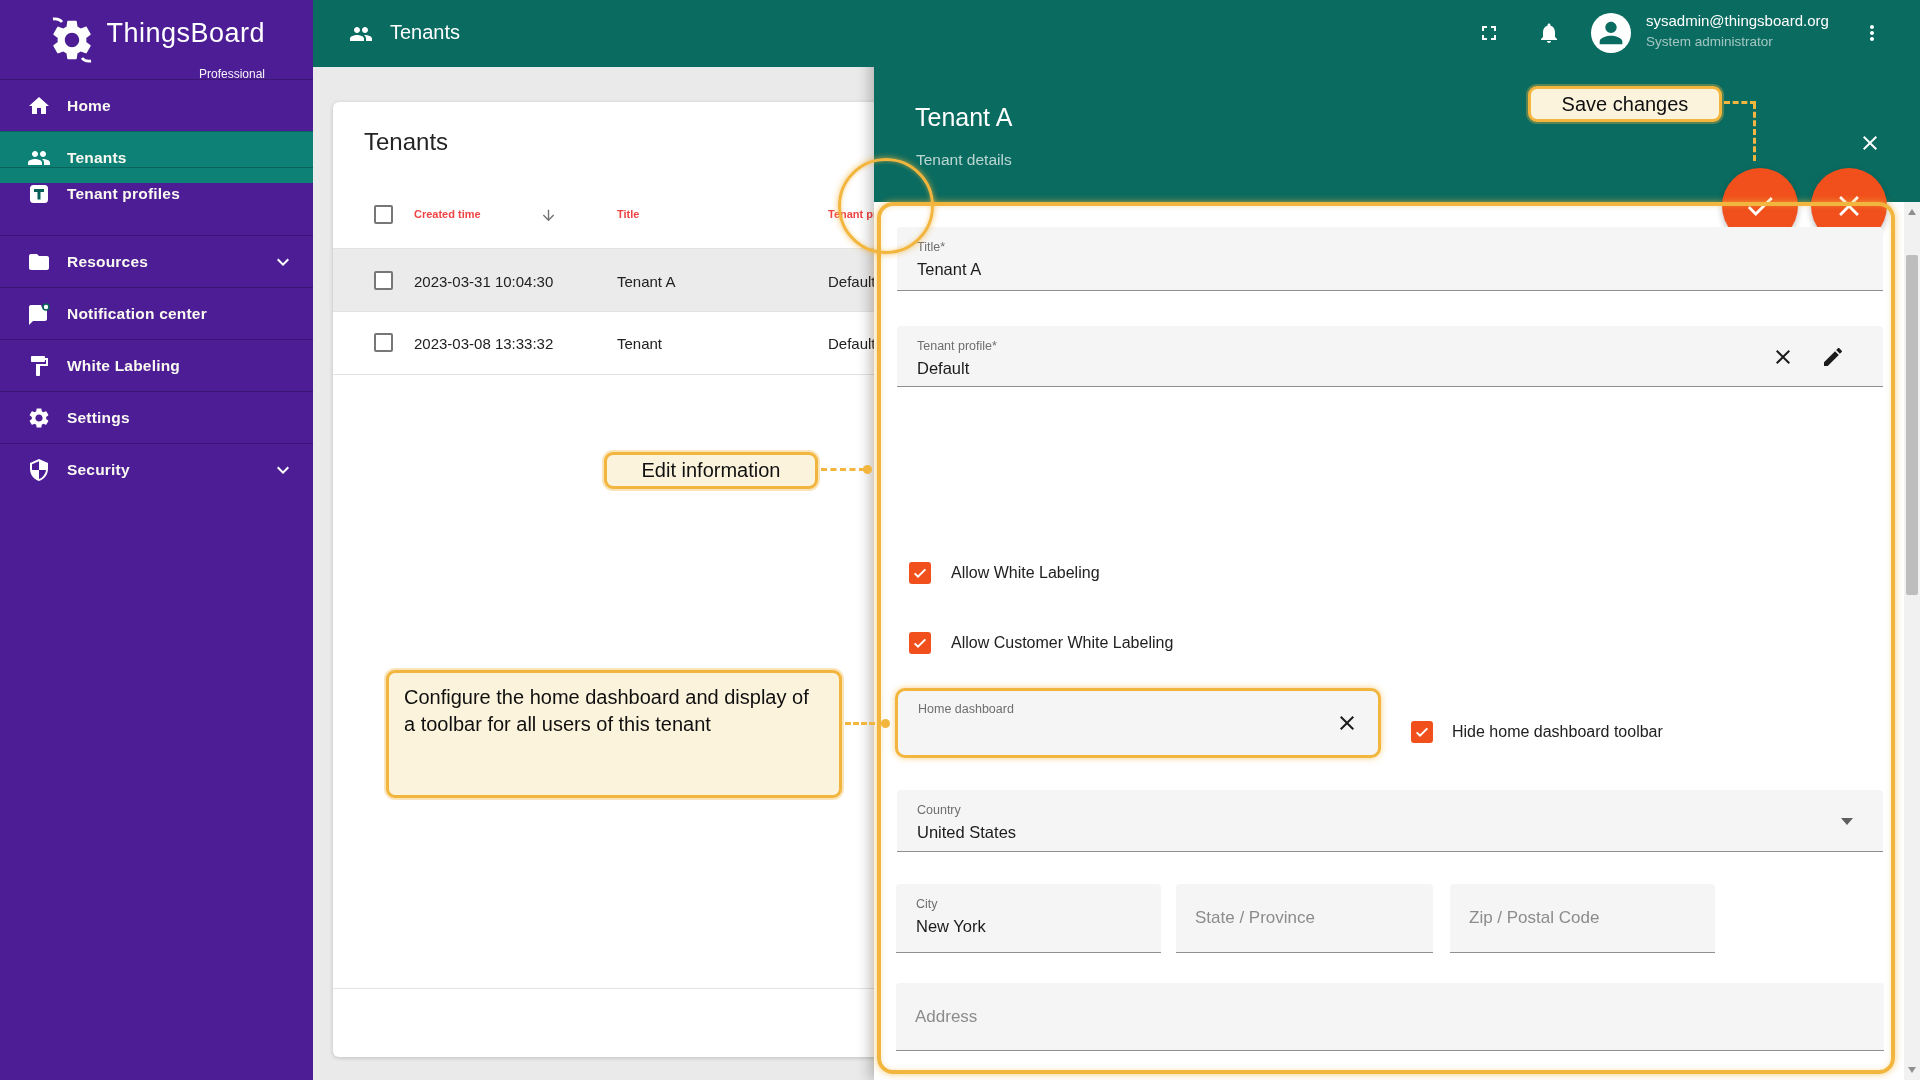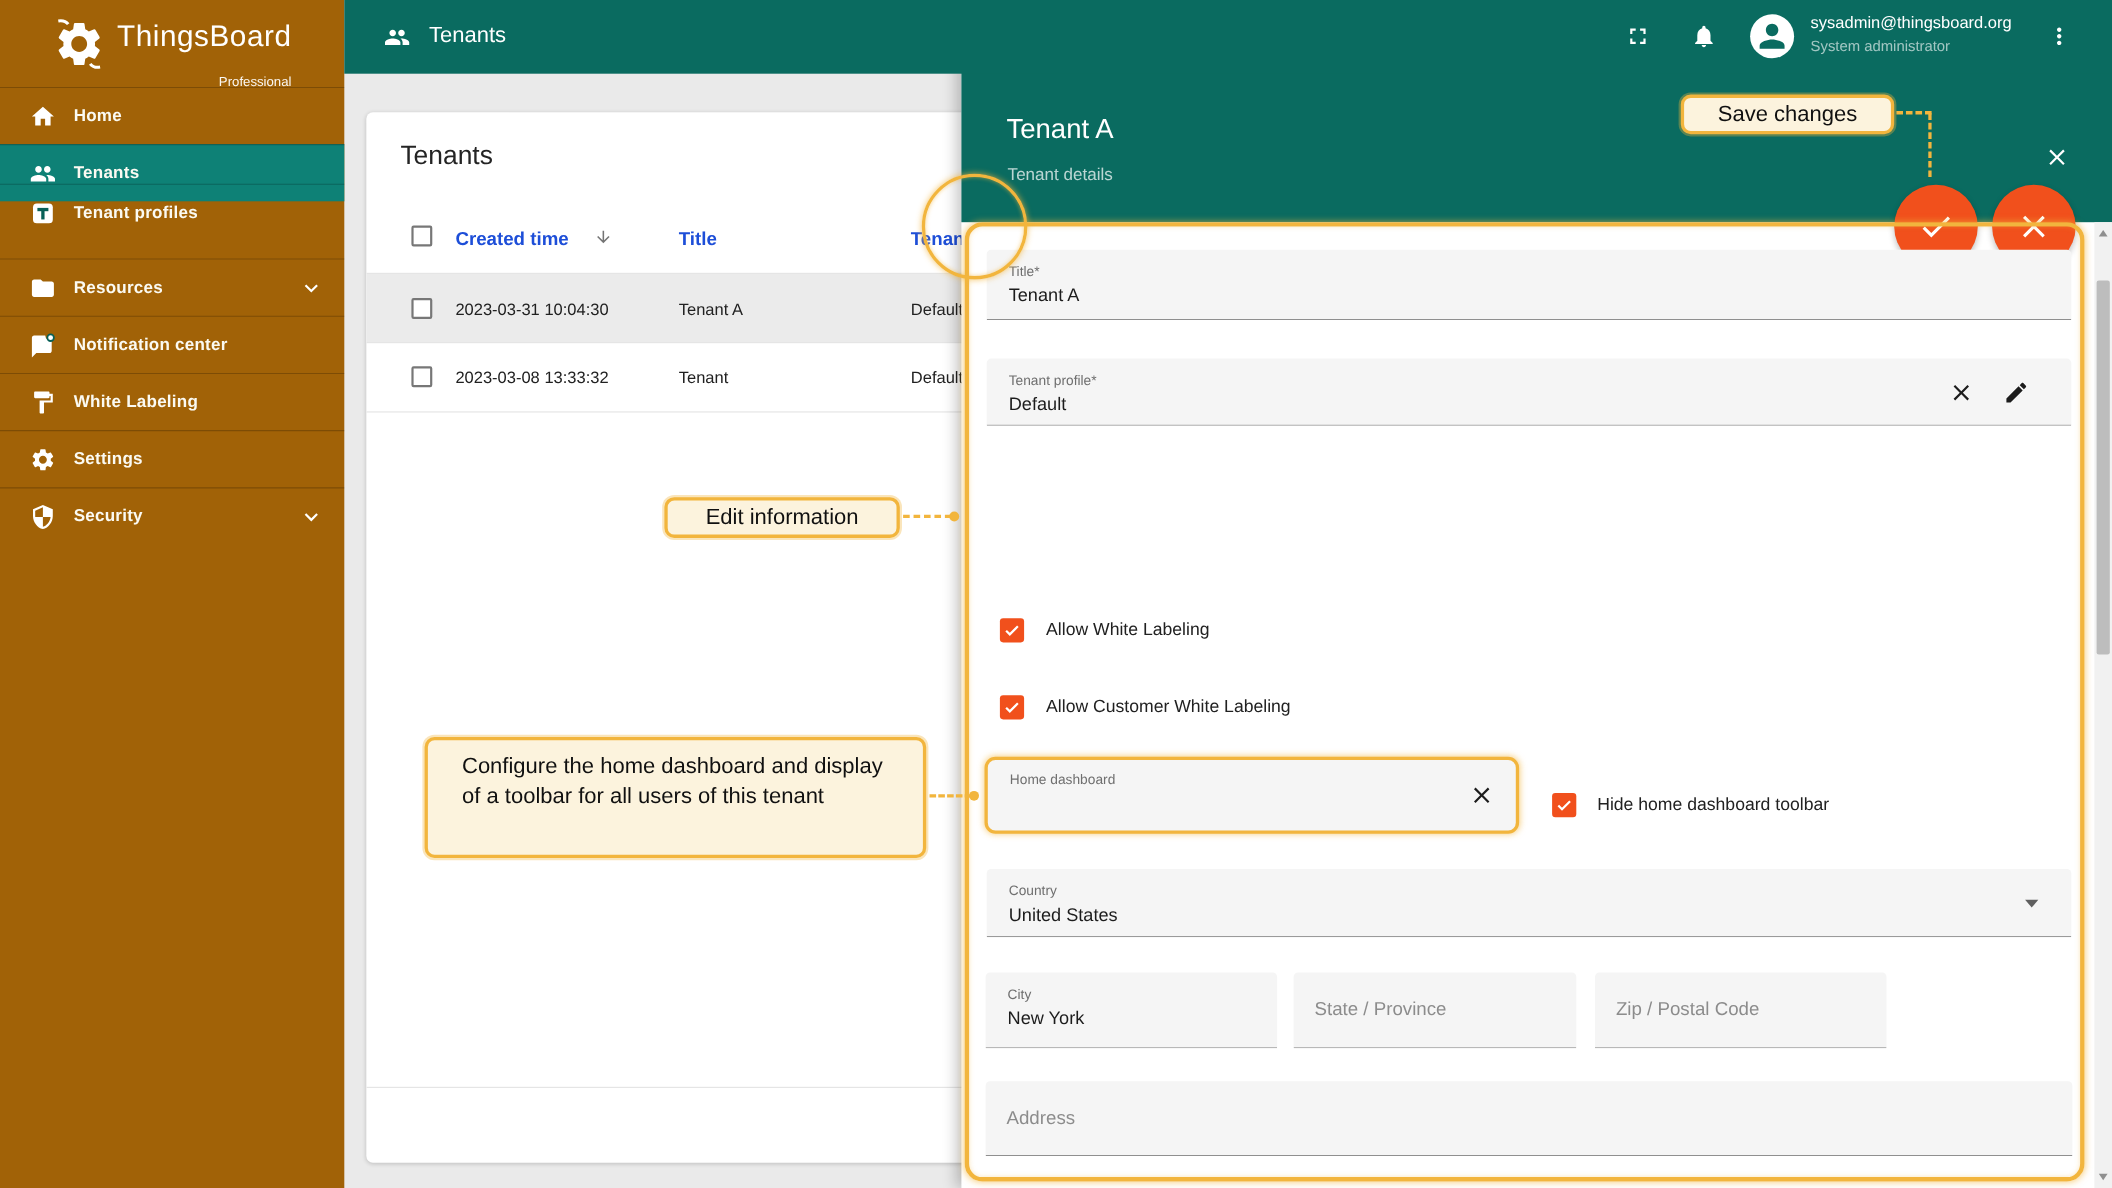--- a/index.html
+++ b/index.html
@@ -1,21 +1,21 @@
 <!DOCTYPE html>
 <html><head>
 <meta charset="utf-8">
 <style>
   * { margin:0; padding:0; box-sizing:border-box; }
   html,body { width:1920px; height:1080px; overflow:hidden; }
   body { font-family:"Liberation Sans", sans-serif; background:#EAEAEA; position:relative; }
   .abs { position:absolute; }
 
   
-  #sidebar { left:0; top:0; width:313px; height:1080px; background:#a16207; z-index:40; }
+  #sidebar { left:0; top:0; width:313px; height:1080px; background:#4c1d95; z-index:40; }
   #logo { left:0; top:0; width:313px; height:79px; }
   #logo-icon { left:48px; top:16px; width:48px; height:48px; color:#fff; }
   #logo-text { left:100px; top:18px; width:165px; text-align:right; color:#fff; }
   #logo-title { font-size:27px; letter-spacing:0.5px; }
   #logo-sub { font-size:12px; opacity:.95; margin-top:18px; }
   .nav-item { left:0; width:313px; height:52px; display:flex; align-items:center;
               border-top:1px solid rgba(0,0,0,.22); color:#FBFAF2; cursor:pointer; }
   .nav-item.active { background:#0E8176; }
   .nav-icon { width:24px; height:24px; margin-left:27px; flex:0 0 24px; color:#fff; }
   .nav-label { margin-left:16px; font-size:15.5px; font-weight:700; letter-spacing:.2px; }
@@ -29,21 +29,21 @@
   #avatar svg { width:34px; height:34px; margin:3px; color:#0A6B60; }
   #user-email { left:1333px; top:12px; font-size:15px; color:#fff; }
   #user-role  { left:1333px; top:34px; font-size:13.5px; color:rgba(255,255,255,.62); }
 
   
   #card { left:333px; top:102px; width:1567px; height:955px; background:#fff; border-radius:6px;
           box-shadow:0 1px 4px rgba(0,0,0,.18); z-index:10; overflow:hidden; }
   #card-title { left:31px; top:26px; font-size:24px; color:#242424; }
   .t-divider { left:0; width:1567px; height:1px; background:#E3E3E3; }
   .t-check { width:19px; height:19px; border:2px solid #777; border-radius:2px; background:#fff; cursor:pointer; }
-  .th { font-size:17px; font-weight:700; color:#1d4ed8; }
+  .th { font-size:11px; font-weight:700; color:#ef4444; }
   .td { font-size:15px; color:#212121; }
   #row1-bg { left:0; top:147px; width:1567px; height:62px; background:#EBEBEB; }
   .sort-icon { width:17px; height:17px; color:#757575; }
 
   
   #panel { left:874px; top:0; width:1046px; height:1080px; background:#fff; z-index:20;
            box-shadow:-5px 0 12px rgba(0,0,0,.22); }
   #panel-header { left:0; top:0; width:1046px; height:202px; background:#0A6B60; }
   #panel-title { left:41px; top:103px; font-size:25px; color:#fff; }
   #panel-subtitle { left:42px; top:151px; font-size:15.5px; color:rgba(255,255,255,.72); }
@@ -324,21 +324,21 @@
 </div>
 <div class="dash-h abs" style="left:1724px; top:101px; width:32px"></div>
 <div class="dash-v abs" style="left:1753px; top:103px; height:58px"></div>
 
 <div class="callout abs" style="left:604px; top:452px; width:214px; height:37px; display:flex; align-items:center; justify-content:center">
   <span>Edit information</span>
 </div>
 <div class="dash-h abs" style="left:821px; top:468px; width:44px"></div>
 <div class="dot abs" style="left:863px; top:465px"></div>
 
-<div class="callout abs" style="left:386px; top:670px; width:456px; height:110px; padding:11px 31px; line-height:27px">
+<div class="callout abs" style="left:386px; top:670px; width:456px; height:128px; padding:11px 15px; line-height:27px">
   <span>Configure the home dashboard and display of a toolbar for all users of this tenant</span>
 </div>
 <div class="dash-h abs" style="left:845px; top:722px; width:38px"></div>
 <div class="dot abs" style="left:881px; top:719px"></div>
 
 <div id="scroll-track" class="abs">
   <div class="scroll-arrow abs" style="top:7px; border-bottom:6px solid #8F8F8F"></div>
   <div id="scroll-thumb" class="abs"></div>
   <div class="scroll-arrow abs" style="bottom:7px; border-top:6px solid #8F8F8F"></div>
 </div>

